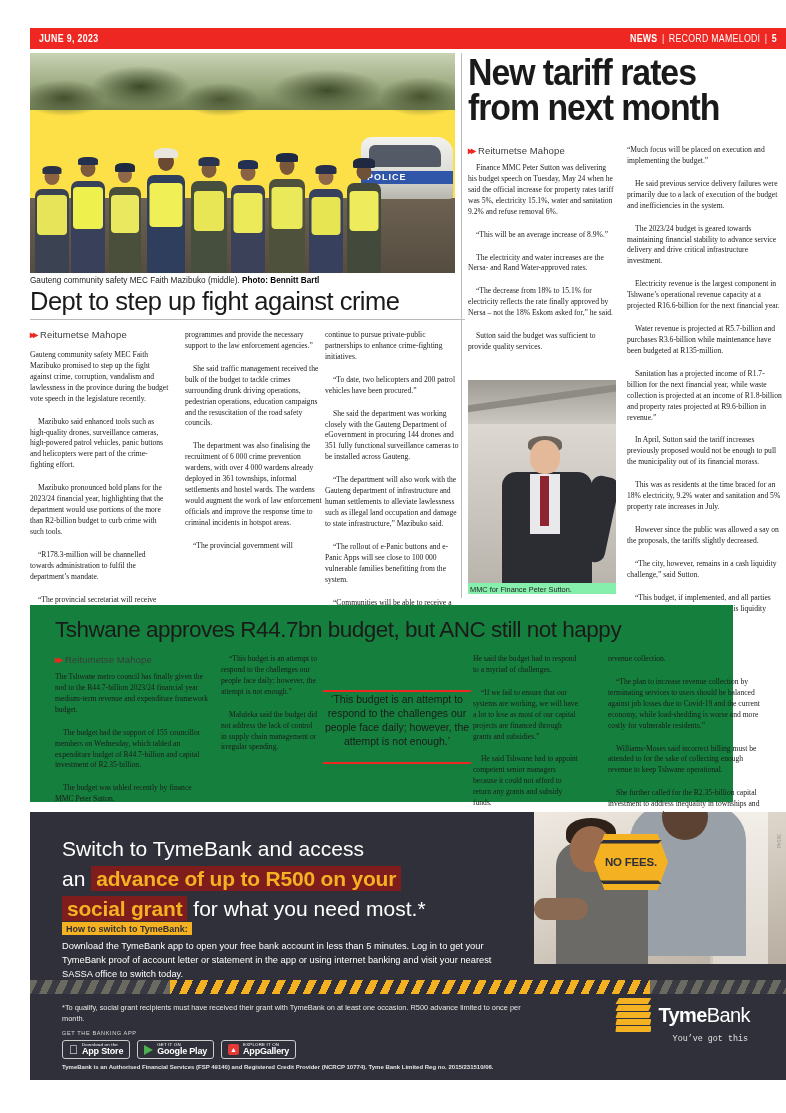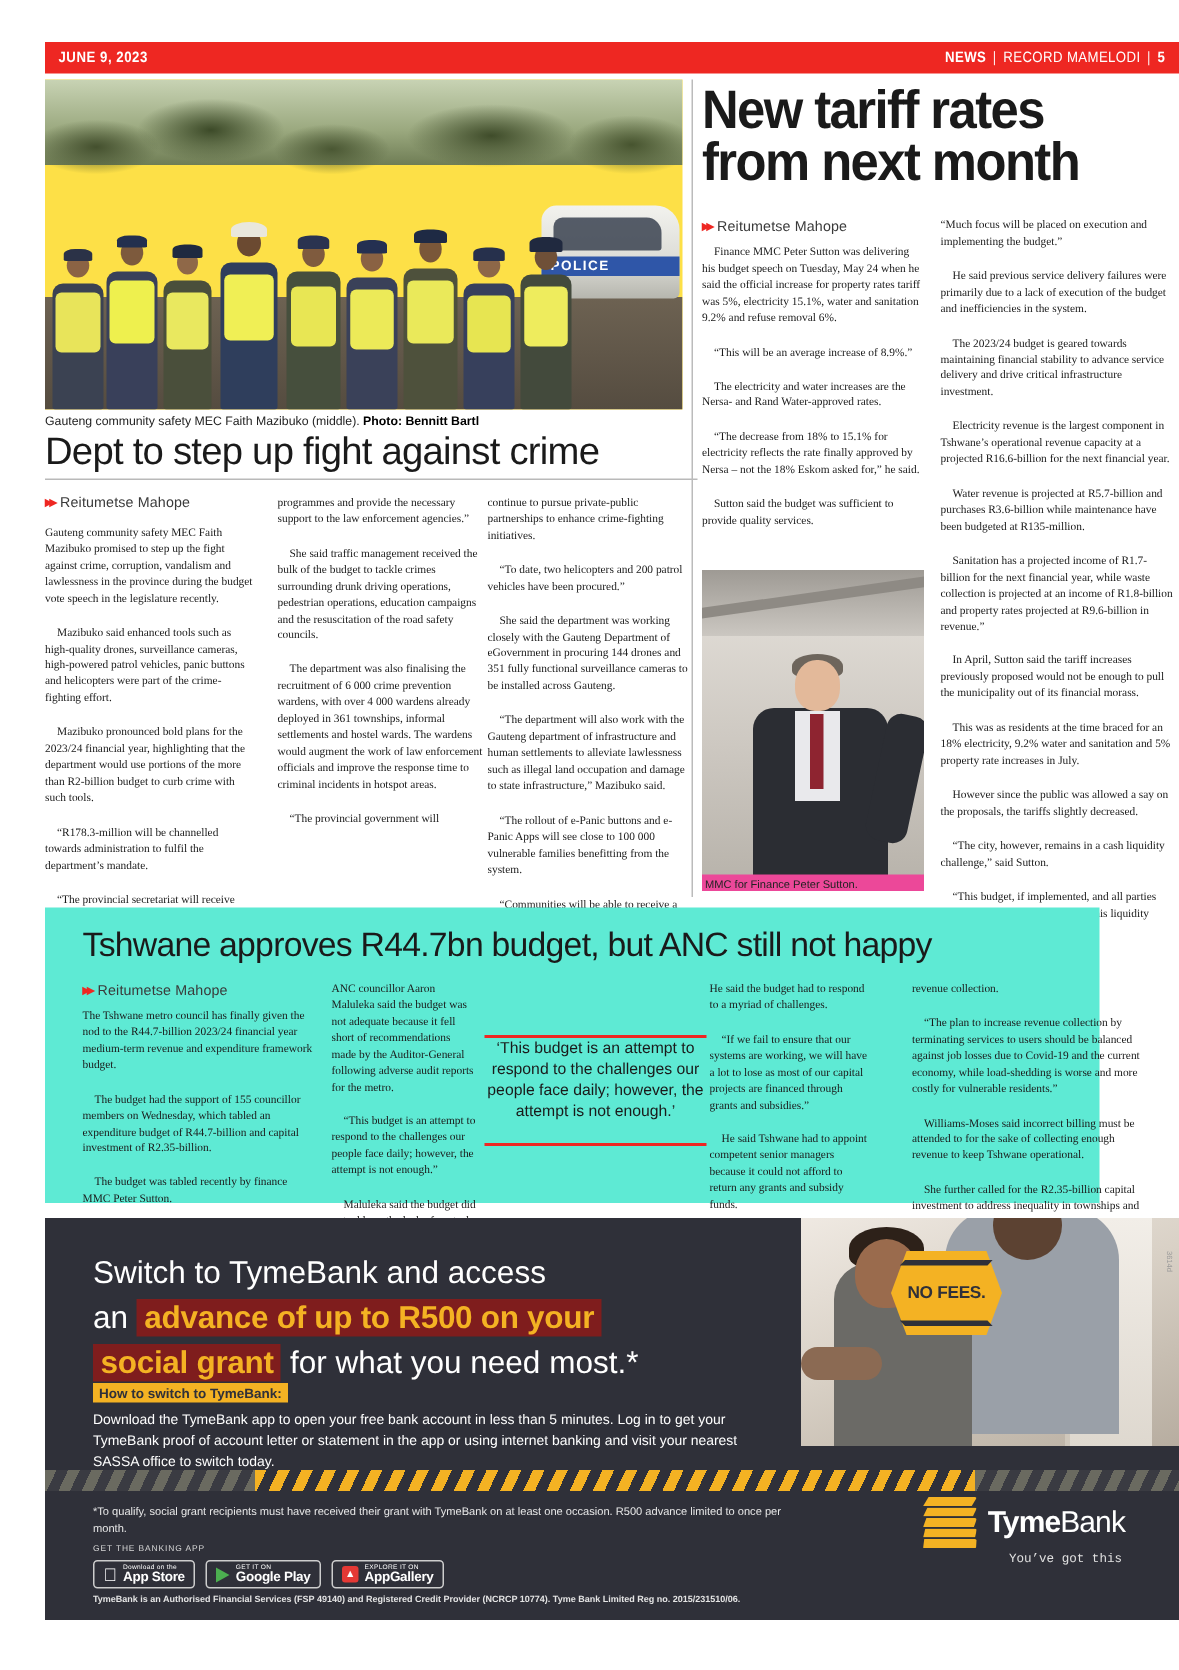--- a/index.html
+++ b/index.html
@@ -163,29 +163,29 @@
   .photo-sutton .man-tie {
     position:absolute; left:72px; top:96px; width:9px; height:50px;
     background:#8e2430;
   }
   .photo-sutton .man-arm {
     position:absolute; right:4px; top:96px; width:28px; height:86px;
     background:#2b2d33; transform:rotate(12deg); border-radius:10px;
   }
   .cap-sutton {
     position:absolute; left:468px; top:583px; width:148px;
-    background:#ec4899;
+    background:#86efac;
     font-family:"Liberation Sans", sans-serif;
     font-size:7.4px; color:#222; padding:2px 0 0 2px;
   }
 
   
   .sect2 {
     position:absolute; left:30px; top:605px; width:703px; height:197px;
-    background:#5eead4;
+    background:#15803d;
   }
   .hl2 {
     position:absolute; left:25px; top:12px;
     font-family:"Liberation Sans", sans-serif;
     font-size:22.5px; color:#1a1a1a; letter-spacing:-.5px; font-weight:400;
   }
   .pullquote {
     position:absolute; left:323px; top:692px; width:148px;
     text-align:center;
     font-family:"Liberation Sans", sans-serif;
@@ -514,21 +514,20 @@
   </div>
 
   <div class="col" style="left:55px; top:672px; width:155px;">
     <p class="noind">The Tshwane metro council has finally given the nod to the R44.7-billion 2023/24 financial year medium-term revenue and expenditure framework budget.</p>
     <p>The budget had the support of 155 councillor members on Wednesday, which tabled an expenditure budget of R44.7-billion and capital investment of R2.35-billion.</p>
     <p>The budget was tabled recently by finance MMC Peter Sutton.</p>
     <p>It was debated on two occasions during special council meetings at the Tshwane House council chamber.</p>
   </div>
 
   <div class="col" style="left:221px; top:654px; width:97px;">
-    <p class="noind">ANC councillor Aaron Maluleka said the budget was not adequate because it fell short of recommendations made by the Auditor-General following adverse audit reports for the metro.</p>
     <p>“This budget is an attempt to respond to the challenges our people face daily; however, the attempt is not enough.”</p>
     <p>Maluleka said the budget did not address the lack of control in supply chain management or irregular spending.</p>
   </div>
 
   <div class="col" style="left:473px; top:654px; width:107px;">
     <p class="noind">He said the budget had to respond to a myriad of challenges.</p>
     <p>“If we fail to ensure that our systems are working, we will have a lot to lose as most of our capital projects are financed through grants and subsidies.”</p>
     <p>He said Tshwane had to appoint competent senior managers because it could not afford to return any grants and subsidy funds.</p>
     <p>PA councillor Dehyre Williams-Moses said Tshwane’s budget depended on</p>
   </div>

